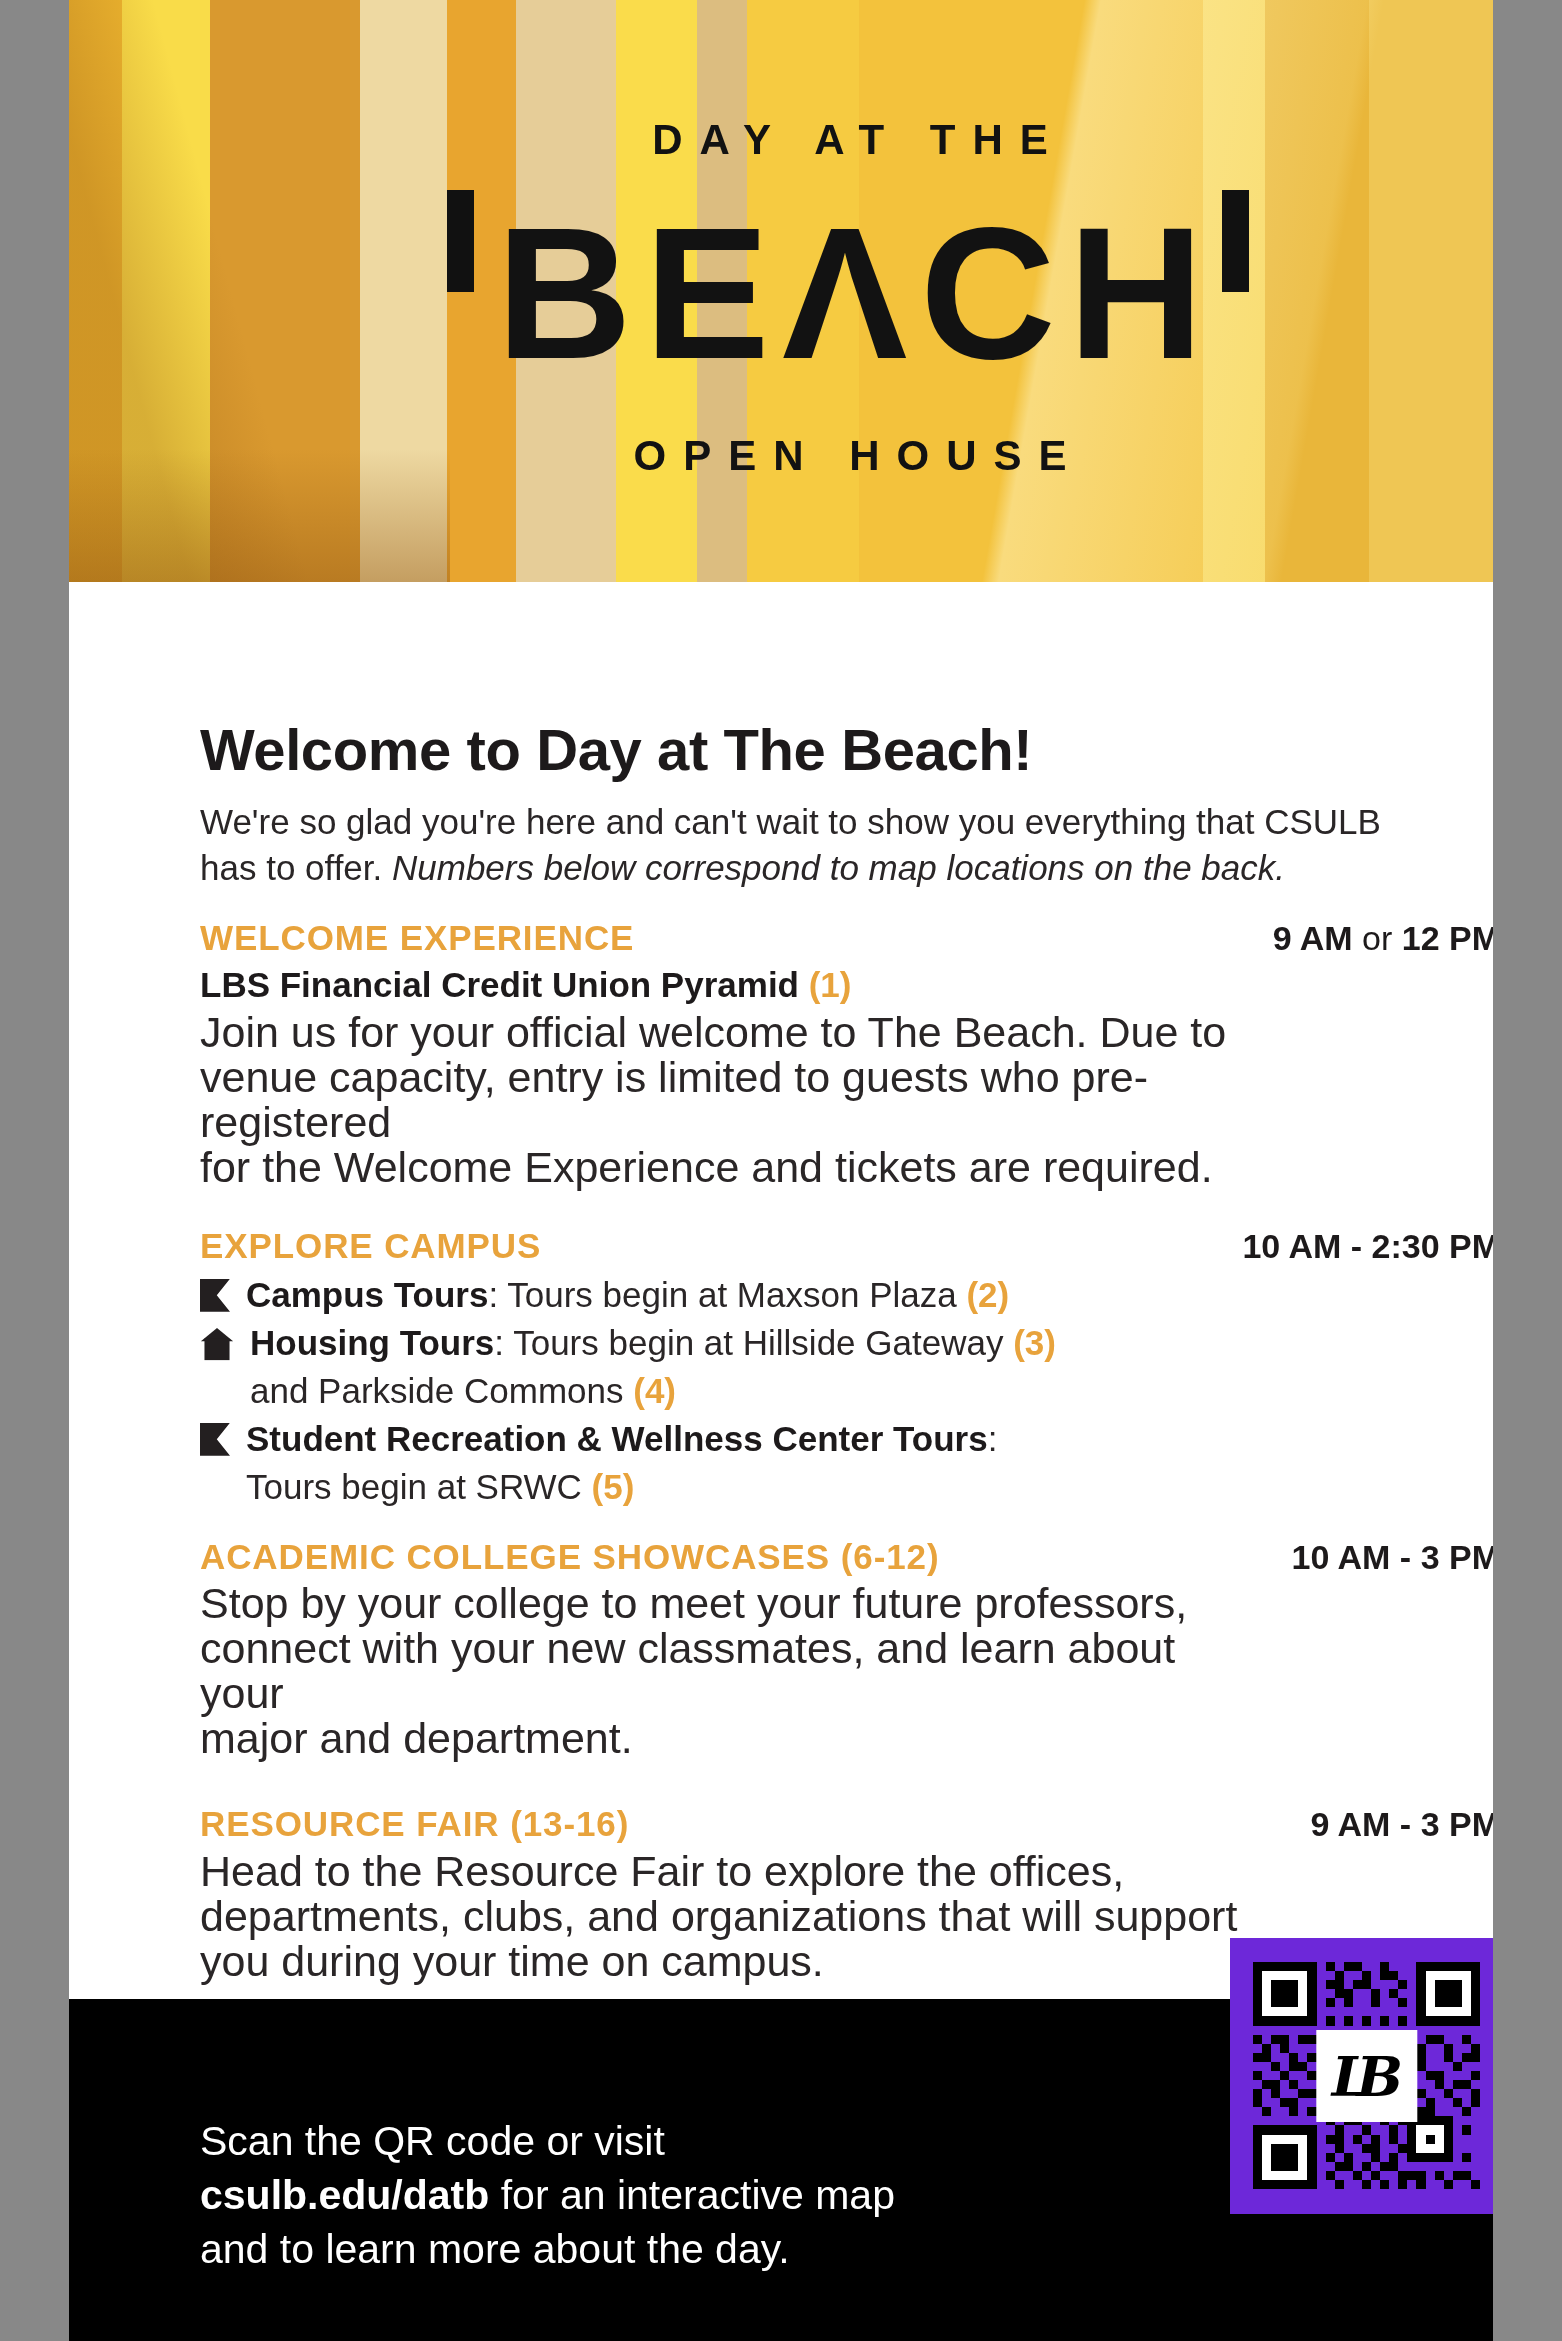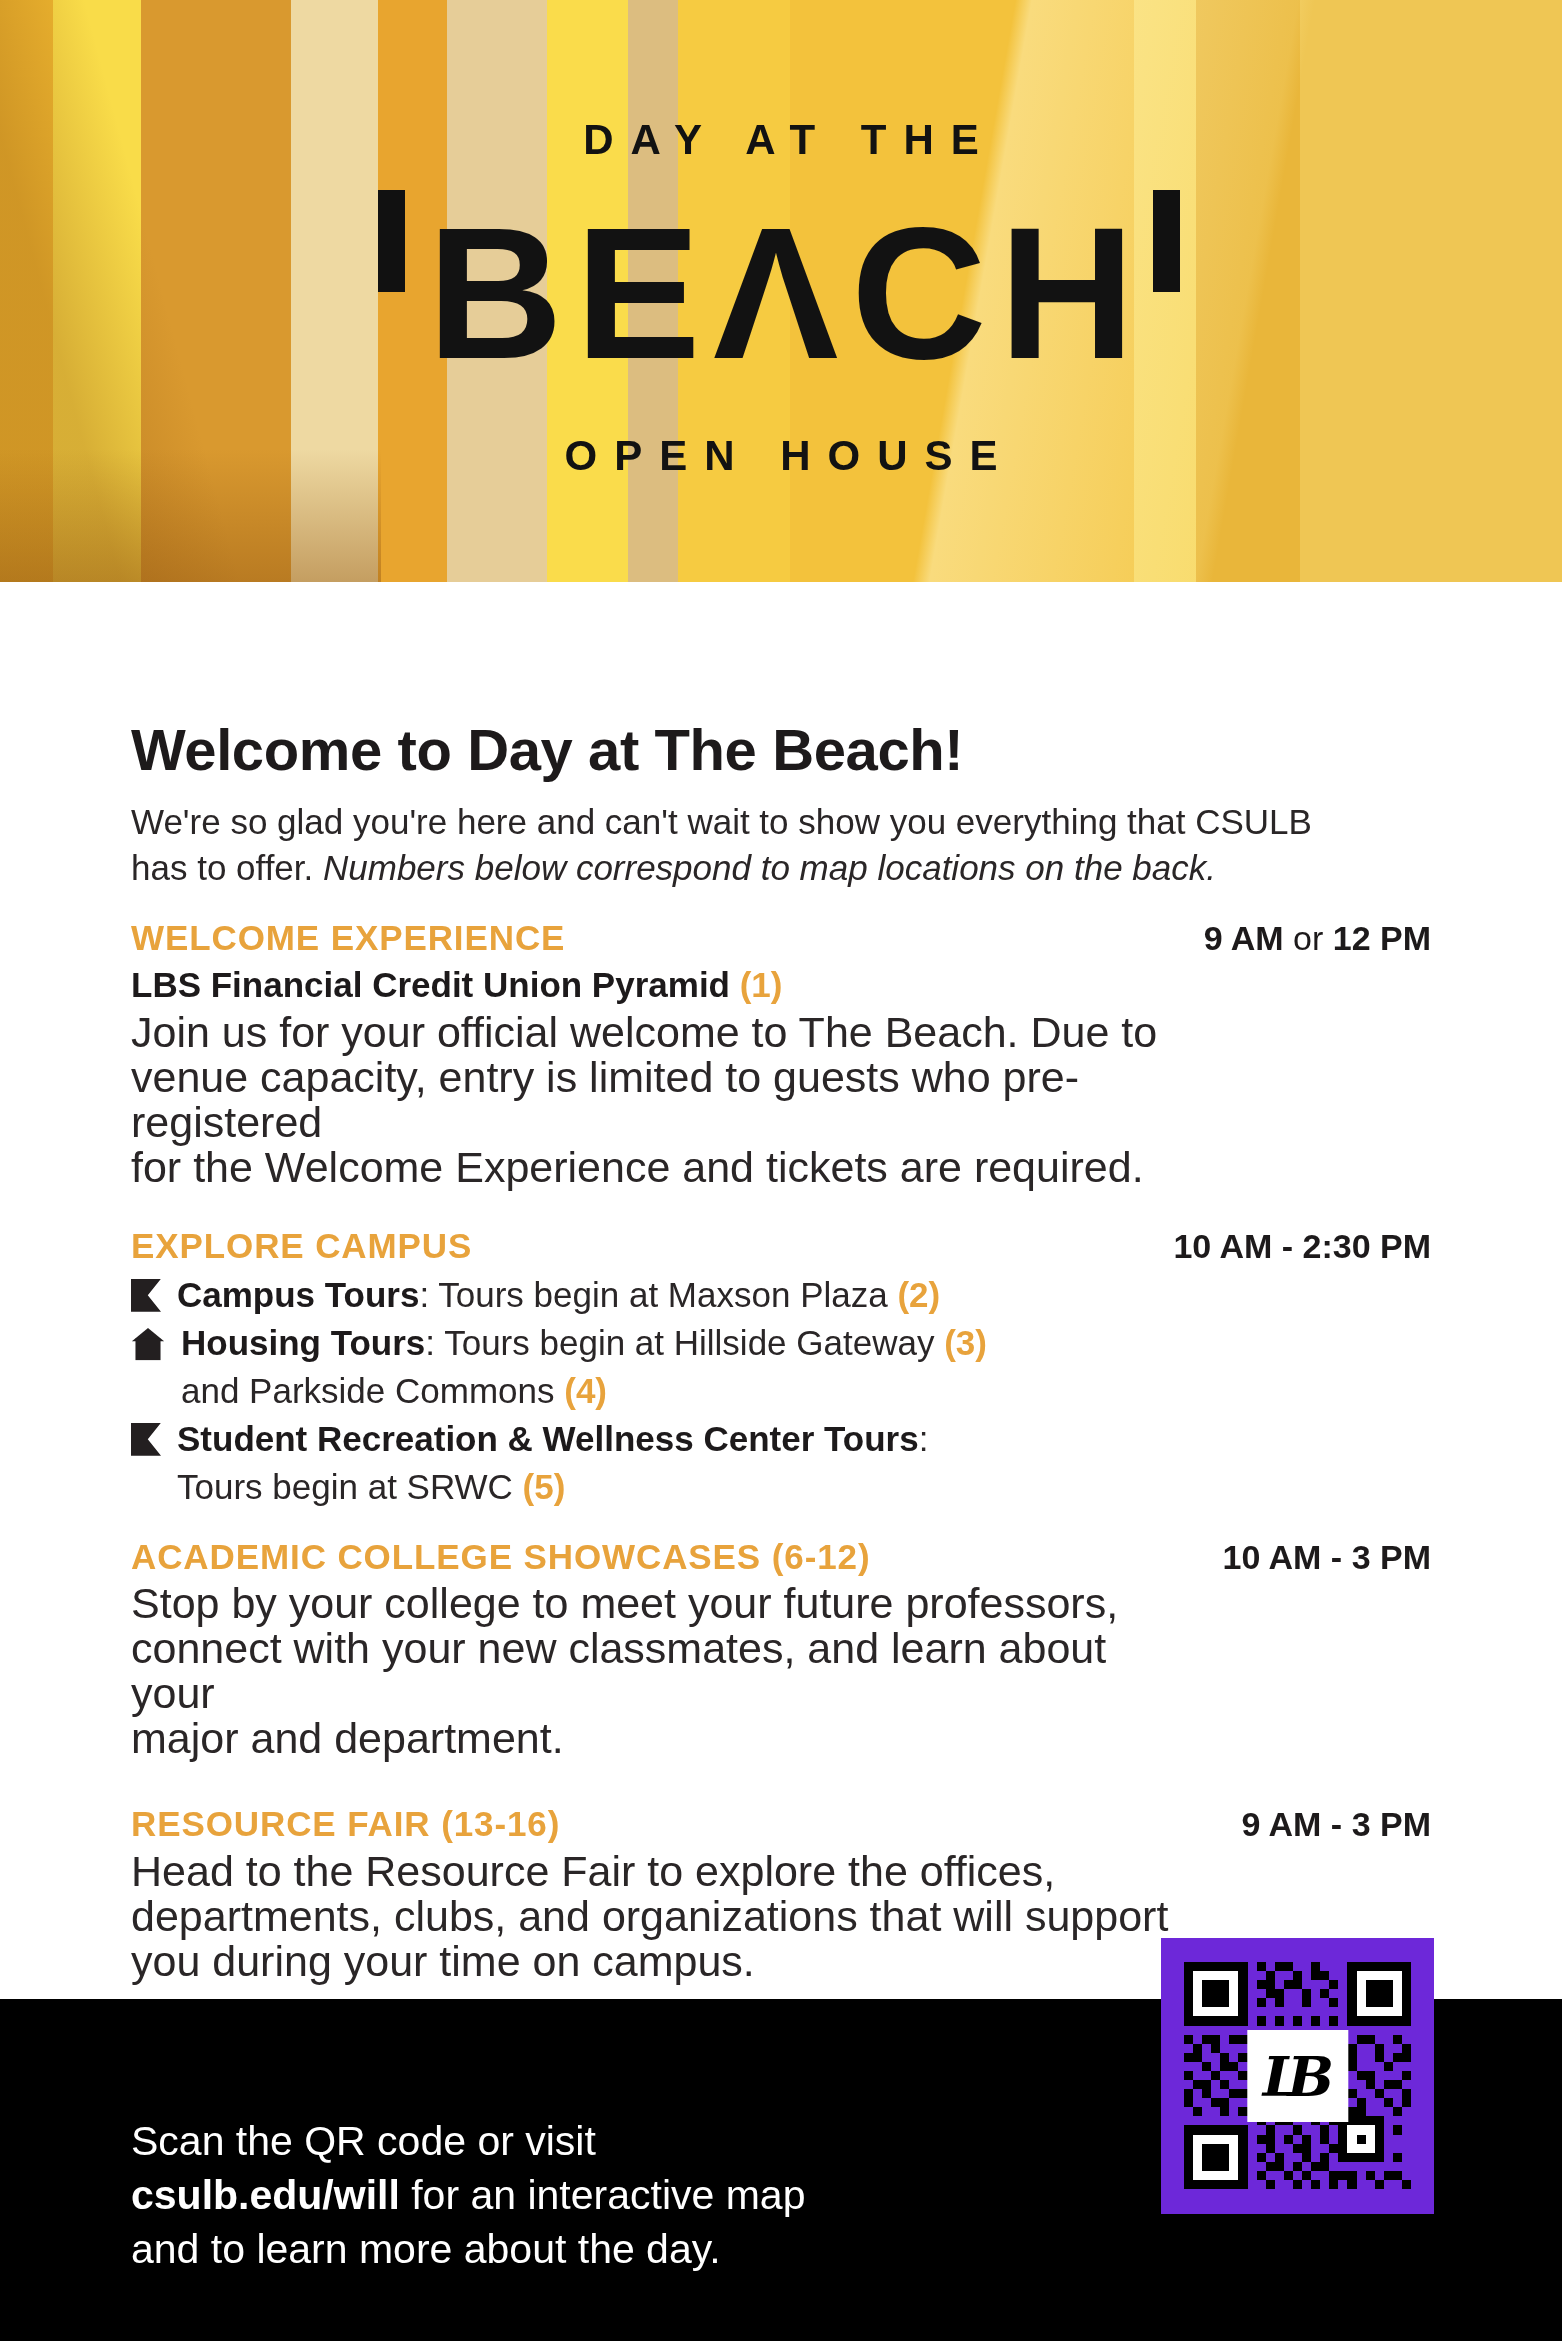--- a/index.html
+++ b/index.html
@@ -1,17 +1,17 @@
 <!DOCTYPE html>
 <html style="font-size:14px"><head>
 <meta charset="utf-8">
 <style>
   html,body { margin:0; padding:0; background:#888; }
   .page {
-    position:relative; width:1562px; height:2342px; margin:0 auto;
+    position:relative; width:1424px; height:2342px; margin:0 auto;
     background:#ffffff; overflow:hidden;
     font-family:"Liberation Sans", sans-serif; color:#231F20;
   }
 
   
   .hero {
     position:absolute; left:0; top:0; width:1562px; height:582px;
     background:
       linear-gradient(100deg, rgba(255,246,200,0) 61%, rgba(255,244,190,0.50) 62%, rgba(250,228,140,0.22) 78%, rgba(255,243,188,0) 79%),
       linear-gradient(75deg, rgba(160,100,22,0.38) 0 7%, rgba(160,100,22,0) 14%),
@@ -210,21 +210,21 @@
       <div class="sec-time">
         <span class="t-b">9 AM - 3 PM</span>
       </div>
     </div>
 
   </div>
 
   <div class="footer">
     <div class="footer-text">
       <span>Scan the QR code or visit</span><br>
-      <b>csulb.edu/will</b><span> for an interactive map</span><br>
+      <b>csulb.edu/datb</b><span> for an interactive map</span><br>
       <span>and to learn more about the day.</span>
     </div>
   </div>
 
   <div class="qr-panel">
     <svg class="qr-code" viewBox="0 0 25 25" shape-rendering="crispEdges">
       <g fill="#000">
 
         <rect x="0" y="0" width="7" height="7"></rect>
           <rect x="18" y="0" width="7" height="7"></rect>

